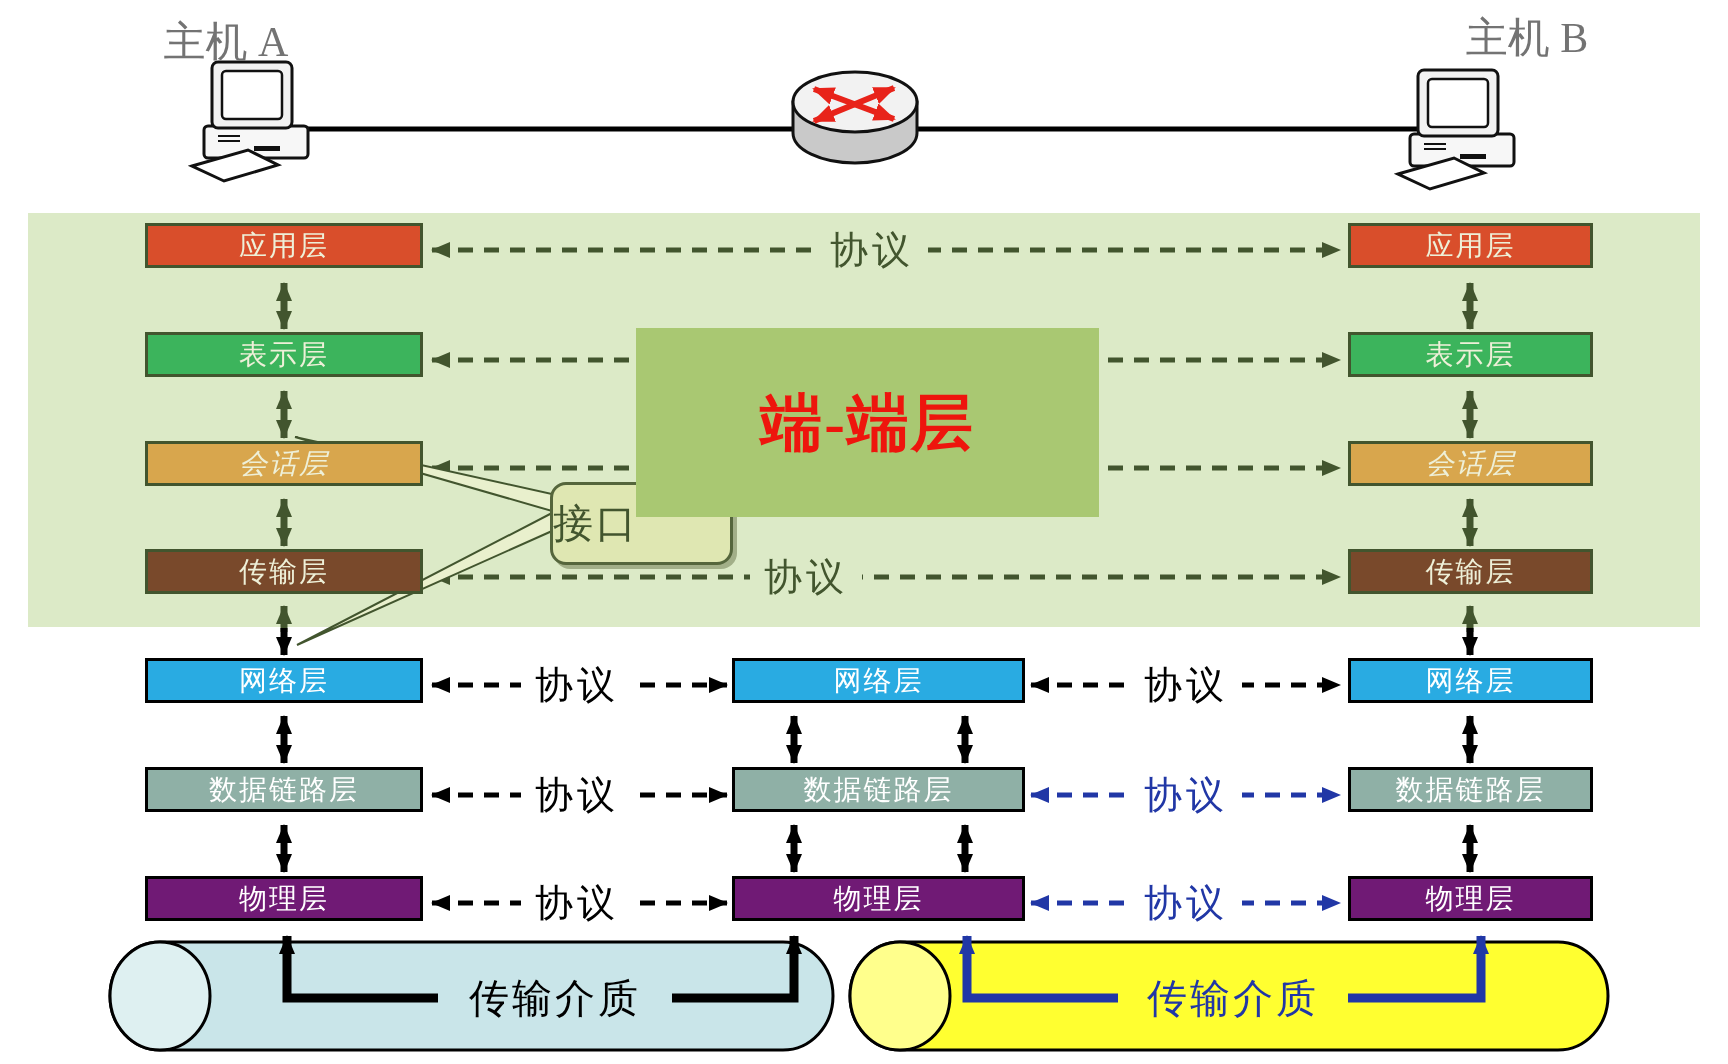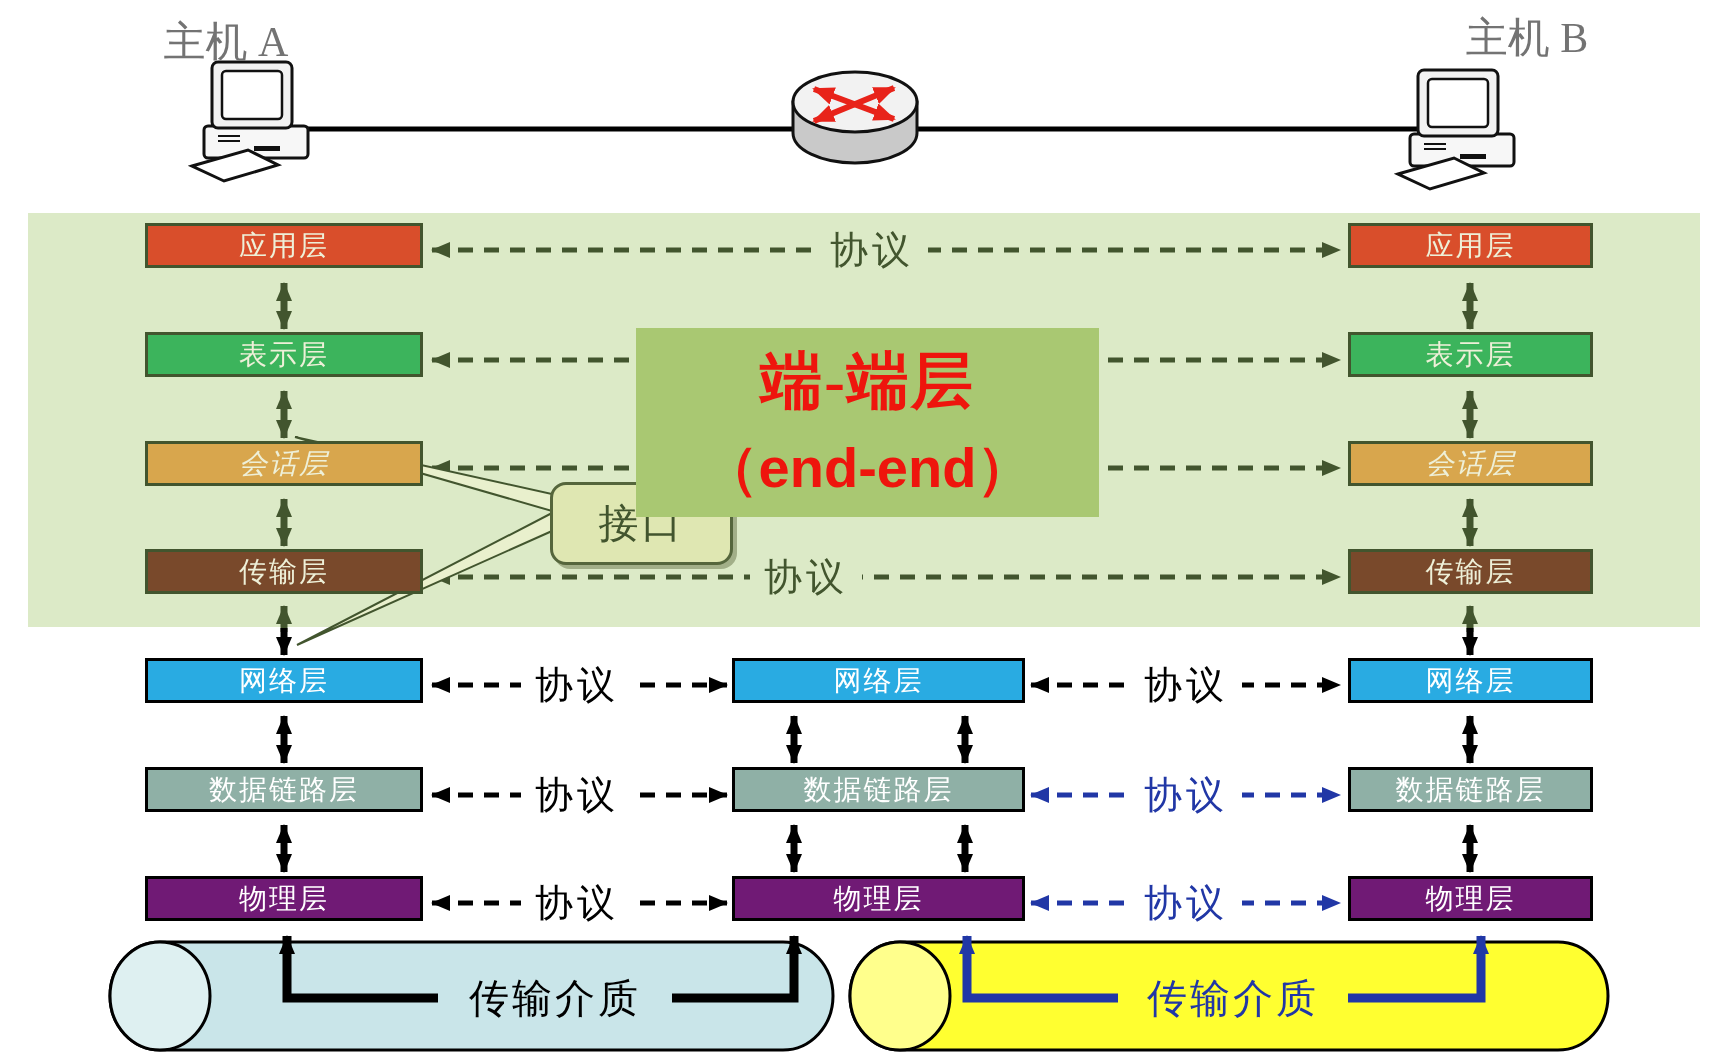--- a/index.html
+++ b/index.html
@@ -35,21 +35,21 @@
   .protocol{
     position:absolute;z-index:2;font-size:38px;letter-spacing:4px;
     transform:translate(-50%,-50%);padding:2px 14px;white-space:nowrap;
   }
   .p-olive{color:#42552E;background:#DCEAC7;}
   .p-black{color:#000;background:#ffffff;}
   .p-blue{color:#2137A6;background:#ffffff;}
   .iface{
     position:absolute;left:550px;top:482px;width:183px;height:83px;
     background:#DFE7B2;border:3px solid #55663C;border-radius:16px;
-    z-index:3;display:flex;align-items:center;justify-content:center;
+    z-index:3;display:flex;align-items:center;justify-content:flex-start;
     font-size:40px;color:#42552E;letter-spacing:3px;box-sizing:border-box;
     box-shadow:4px 4px 0 rgba(90,105,60,0.45);
   }
   .endend{
     position:absolute;left:636px;top:328px;width:463px;height:189px;
     background:#A9C872;z-index:4;display:flex;flex-direction:column;
     align-items:center;justify-content:center;color:#EE150D;text-align:center;
   }
   .endend .t1{font-size:62px;font-weight:bold;letter-spacing:2px;}
   .endend .t2{
@@ -210,19 +210,18 @@
   <div class="protocol p-blue" style="left:1186px;top:795px">协议</div>
   <div class="protocol p-black" style="left:577px;top:903px">协议</div>
   <div class="protocol p-blue" style="left:1186px;top:903px">协议</div>
 
   <div class="iface">
     <span>接口</span>
   </div>
 
   <div class="endend">
     <div class="t1">端-端层</div>
-    <div class="t2">（end-end）</div>
   </div>
 
   <div class="medium m-black" style="left:555px;top:998px">传输介质</div>
   <div class="medium m-blue" style="left:1233px;top:998px">传输介质</div>
 
 </div>
 
 </body></html>

